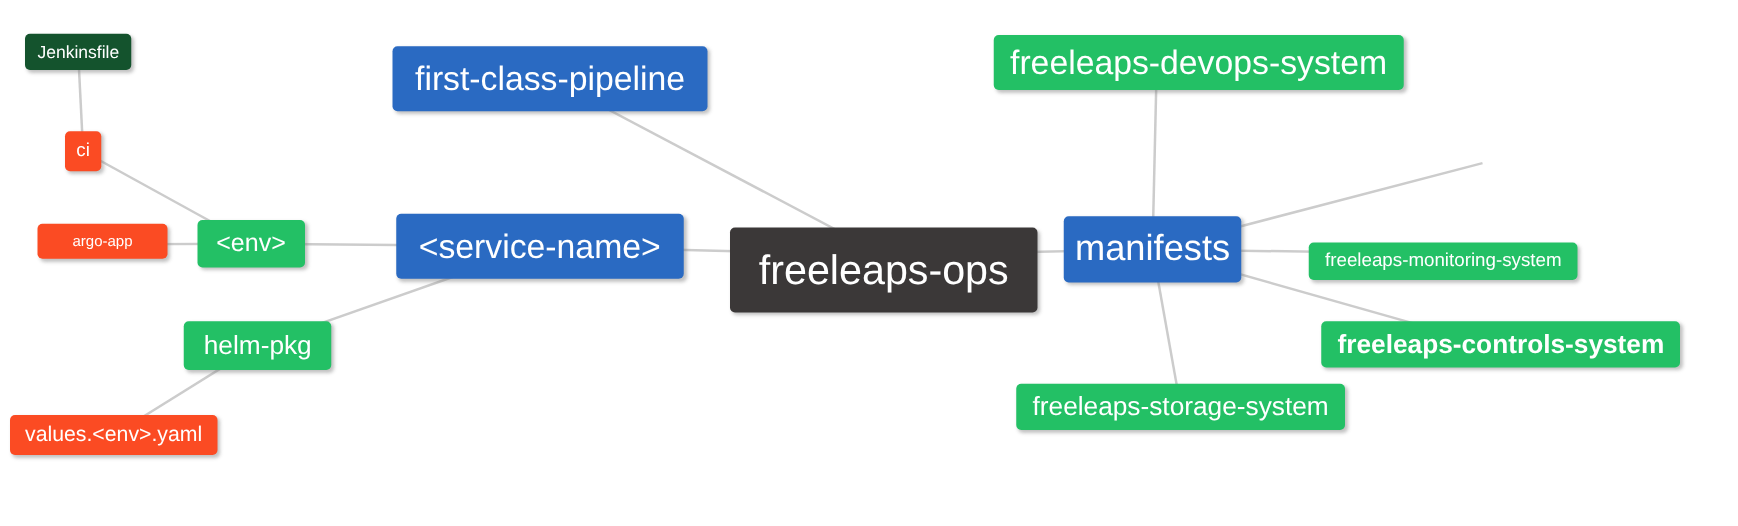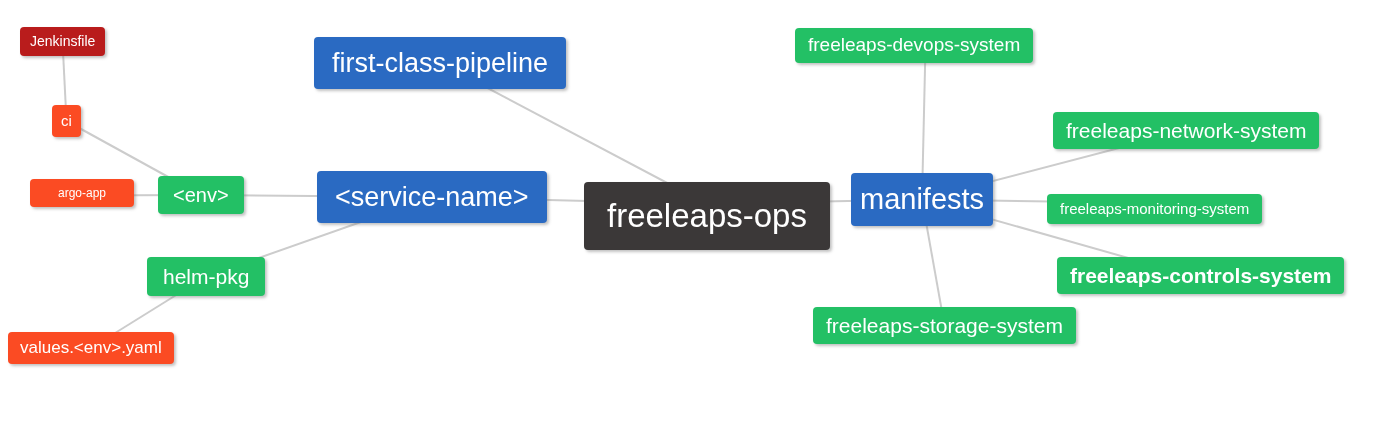--- a/index.html
+++ b/index.html
@@ -50,19 +50,18 @@
     </svg>
 <div class="node" style="left: 584px; top: 182px; font-size: 33px; padding: 14px 23px; background: rgb(59, 56, 56); color: rgb(255, 255, 255);">freeleaps-ops</div>
     <div class="node" style="left: 314px; top: 37px; font-size: 27px; padding: 10px 18px; background: rgb(42, 106, 194); color: rgb(255, 255, 255);">first-class-pipeline</div>
     <div class="node" style="left: 317px; top: 171px; font-size: 27px; padding: 10px 18px; background: rgb(42, 106, 194); color: rgb(255, 255, 255);">&lt;service-name&gt;</div>
     <div class="node" style="left: 851px; top: 173px; font-size: 29px; padding: 9px; background: rgb(42, 106, 194); color: rgb(255, 255, 255);">manifests</div>
     <div class="node" style="left: 158px; top: 176px; font-size: 20px; padding: 7px 15px; background: rgb(35, 192, 101); color: rgb(255, 255, 255);">&lt;env&gt;</div>
     <div class="node" style="left: 147px; top: 257px; font-size: 21px; padding: 7px 16px; background: rgb(35, 192, 101); color: rgb(255, 255, 255);">helm-pkg</div>
     <div class="node" style="left: 52px; top: 105px; font-size: 15px; padding: 7px 9px; background: rgb(251, 75, 35); color: rgb(255, 255, 255);">ci</div>
     <div class="node" style="left: 30px; top: 179px; font-size: 12px; padding: 7px 28px; background: rgb(251, 75, 35); color: rgb(255, 255, 255);">argo-app</div>
     <div class="node" style="left: 8px; top: 332px; font-size: 17px; padding: 6px 12px; background: rgb(251, 75, 35); color: rgb(255, 255, 255);">values.&lt;env&gt;.yaml</div>
-    <div class="node" style="left: 20px; top: 27px; font-size: 14px; padding: 6px 10px; background: #b91c1c; color: rgb(255, 255, 255);">Jenkinsfile</div>
-    <div class="node" style="left: 795px; top: 28px; font-size: 19px; padding: 6px 13px; background: rgb(35, 192, 101); color: rgb(255, 255, 255);">freeleaps-devops-system</div>
-    <div class="node" style="left: 1053px; top: 112px; font-size: 21px; padding: 6px 13px; background: rgb(35, 192, 101); color: rgb(255, 255, 255);">freeleaps-network-system</div>
+    <div class="node" style="left: 20px; top: 27px; font-size: 14px; padding: 6px 10px; background: #14532d; color: rgb(255, 255, 255);">Jenkinsfile</div>
+    <div class="node" style="left: 795px; top: 28px; font-size: 27px; padding: 6px 13px; background: rgb(35, 192, 101); color: rgb(255, 255, 255);">freeleaps-devops-system</div>
     <div class="node" style="left: 1047px; top: 194px; font-size: 15px; padding: 6px 13px; background: rgb(35, 192, 101); color: rgb(255, 255, 255);">freeleaps-monitoring-system</div>
     <div class="node" style="left: 1057px; top: 257px; font-size: 21px; padding: 6px 13px; background: rgb(35, 192, 101); color: rgb(255, 255, 255); font-weight: bold;">freeleaps-controls-system</div>
     <div class="node" style="left: 813px; top: 307px; font-size: 21px; padding: 6px 13px; background: rgb(35, 192, 101); color: rgb(255, 255, 255);">freeleaps-storage-system</div>
   </div>
 
 </body></html>

